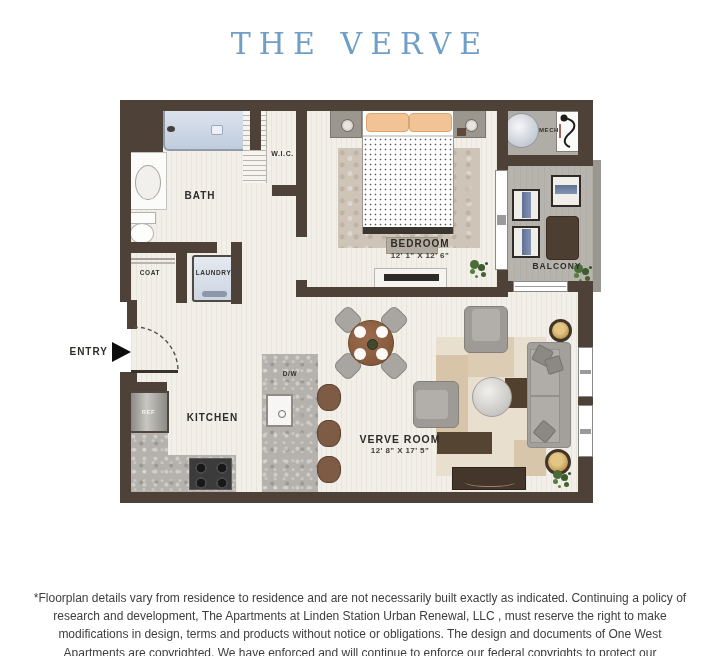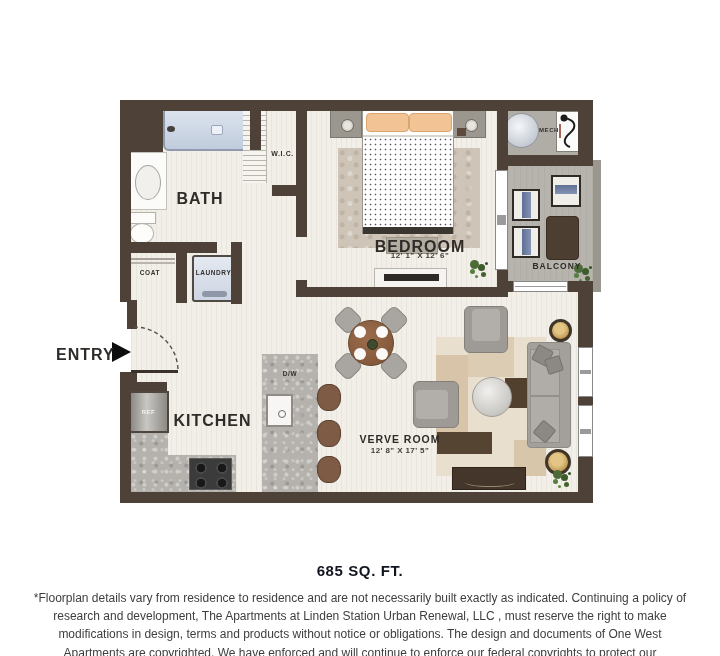--- a/index.html
+++ b/index.html
@@ -25,39 +25,40 @@
   .w{position:absolute;background:#4d4138;z-index:30;}
   .rail{position:absolute;background:#9a9791;z-index:8;}
   .window{position:absolute;background:#fff;border:1px solid #8a8a8a;box-sizing:border-box;z-index:35;}
   .window:after{content:"";position:absolute;inset:45% 1px;background:#9a9a9a;}
   .granite{position:absolute;background:#b5b2ad;z-index:5;
      background-image:radial-gradient(circle at 22% 28%,rgba(255,255,255,.35) 0 1.5px,transparent 2.5px),
        radial-gradient(circle at 68% 62%,rgba(0,0,0,.14) 0 1.5px,transparent 2.5px),
        radial-gradient(circle at 45% 85%,rgba(255,255,255,.28) 0 1px,transparent 2px);
      background-size:11px 13px,15px 17px,9px 9px;}
   .lbl{position:absolute;z-index:50;font-weight:bold;color:#2e2b28;letter-spacing:1px;
-       text-align:center;font-size:16px;}
+       text-align:center;font-size:10px;}
   .lbl-s{position:absolute;z-index:50;font-weight:bold;color:#33302c;letter-spacing:.6px;
        text-align:center;font-size:6.5px;}
   .dims{position:absolute;z-index:50;font-weight:600;color:#413d38;letter-spacing:.4px;
        text-align:center;font-size:8px;}
   .furn{position:absolute;z-index:10;box-sizing:border-box;}
   .plant{position:absolute;z-index:20;width:9px;height:9px;border-radius:50%;background:#4c6b38;
      box-shadow:7px 3px 0 -1px #3d5c2c,-2px 7px 0 -2px #587d40,9px 10px 0 -2px #44622f,
                 2px 12px 0 -3px #60854a,12px -1px 0 -3px #365226;}
   .gold{border-radius:50%;background:radial-gradient(circle at 45% 40%,#e3c585 0 35%,#c29a55 70%,#8a6a33);
         border:3px solid #3f3528;}
   .chair45{background:#a9a6a1;border:1px solid #8b8884;border-radius:6px;transform:rotate(45deg);}
   .pillow{position:absolute;background:#8c8984;border:1px solid #757370;border-radius:2px;}
 </style>
 </head>
 <body>
 
 <div class="page">
 
+  <div class="title">THE VERVE</div>
 
   <div class="abs" style="left:0;top:0;width:720px;height:520px;">
 
     <div class="floor" style="left:131px;top:110px;width:447px;height:382px;"></div>
     <div class="gray-floor" style="left:508px;top:110px;width:70px;height:45px;background:#b0ada7;"></div>
     <div class="rail" style="left:593px;top:160px;width:8px;height:132px;"></div>
     <div class="gray-floor" style="left:508px;top:166px;width:85px;height:115px;"></div>
 
     <div class="furn" style="left:338px;top:148px;width:142px;height:100px;background:#cec5b8;background-image:radial-gradient(circle at 30% 40%,rgba(120,100,80,.18) 0 2px,transparent 3px),radial-gradient(circle at 70% 70%,rgba(255,255,255,.3) 0 2px,transparent 3px);background-size:14px 12px,17px 15px;"></div>
     <div class="furn" style="left:330px;top:110px;width:32px;height:28px;background:#9b968e;border:1px solid #7d7870;">
@@ -217,16 +218,15 @@
     <div class="lbl" style="left:522px;top:261px;width:70px;font-size:8.5px;">BALCONY</div>
     <div class="lbl-s" style="left:130px;top:269px;width:40px;">COAT</div>
     <div class="lbl-s" style="left:186px;top:269px;width:55px;">LAUNDRY</div>
     <div class="lbl" style="left:56px;top:346px;width:52px;text-align:right;">ENTRY</div>
     <div class="lbl" style="left:170px;top:412px;width:85px;">KITCHEN</div>
     <div class="lbl-s" style="left:262px;top:370px;width:56px;">D/W</div>
     <div class="lbl" style="left:345px;top:433px;width:110px;font-size:10.5px;">VERVE ROOM</div>
     <div class="dims" style="left:345px;top:446px;width:110px;">12' 8" X 17' 5"</div>
   </div>
 
-  <div class="area">685 SQ. FT.</div>
   <div class="disclaimer">*Floorplan details vary from residence to residence and are not necessarily built exactly as indicated. Continuing a policy of research and development, The Apartments at Linden Station Urban Renewal, LLC ,  must reserve the right to make modifications in design, terms and products without notice or obligations. The design and documents of One West Apartments are copyrighted. We have enforced and will continue to enforce our federal copyrights to protect our investment. The Apartments at Linden Station Urban Renewal, LLC is not responsible for any errors and/or omissions. All sizes and sq. ft. are approximate and for identification purposes only. Furniture is shown for illustrative purposes only.</div>
 
 </div>
 
 </body></html>

